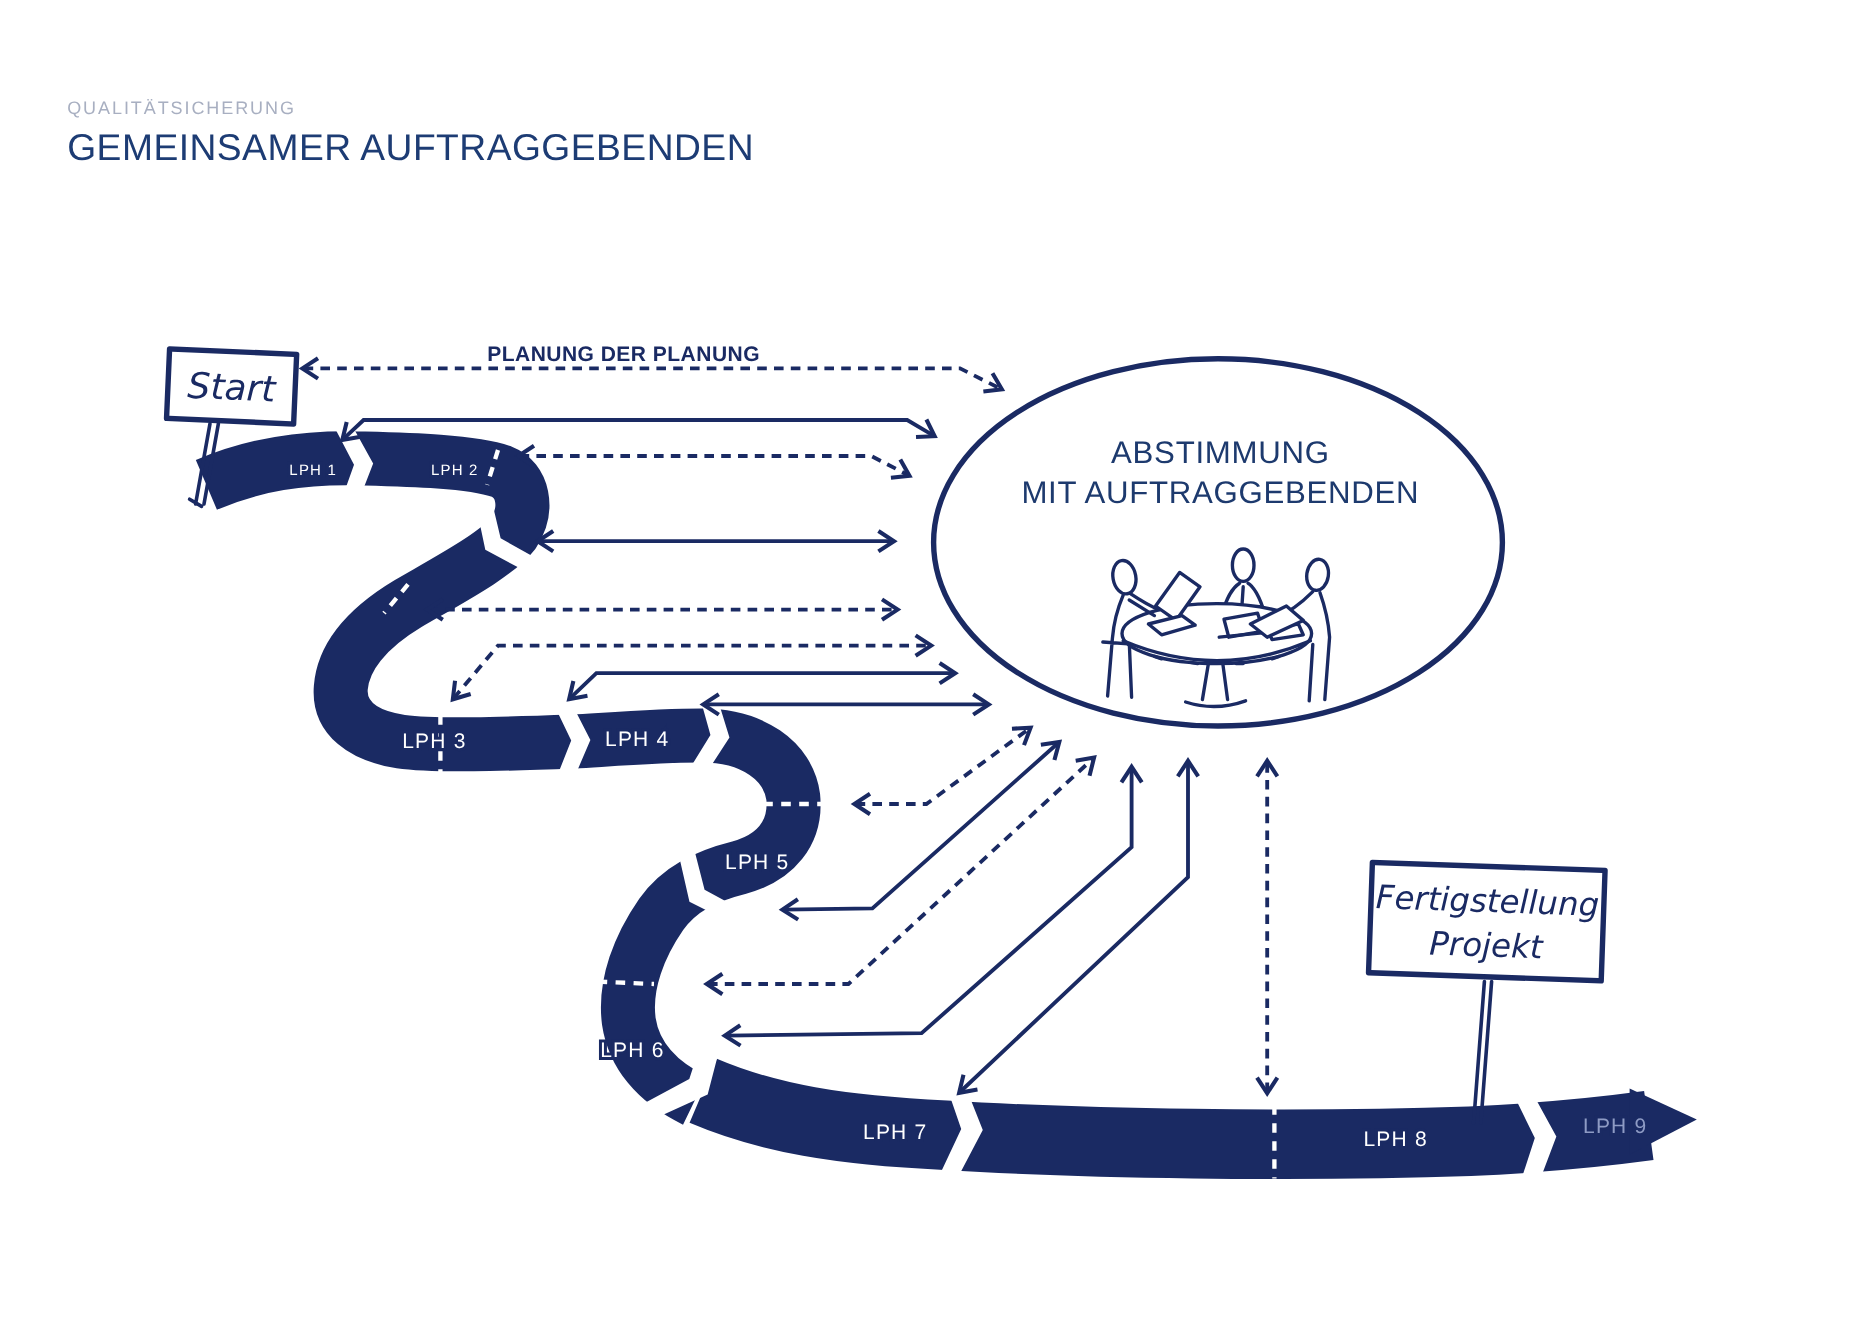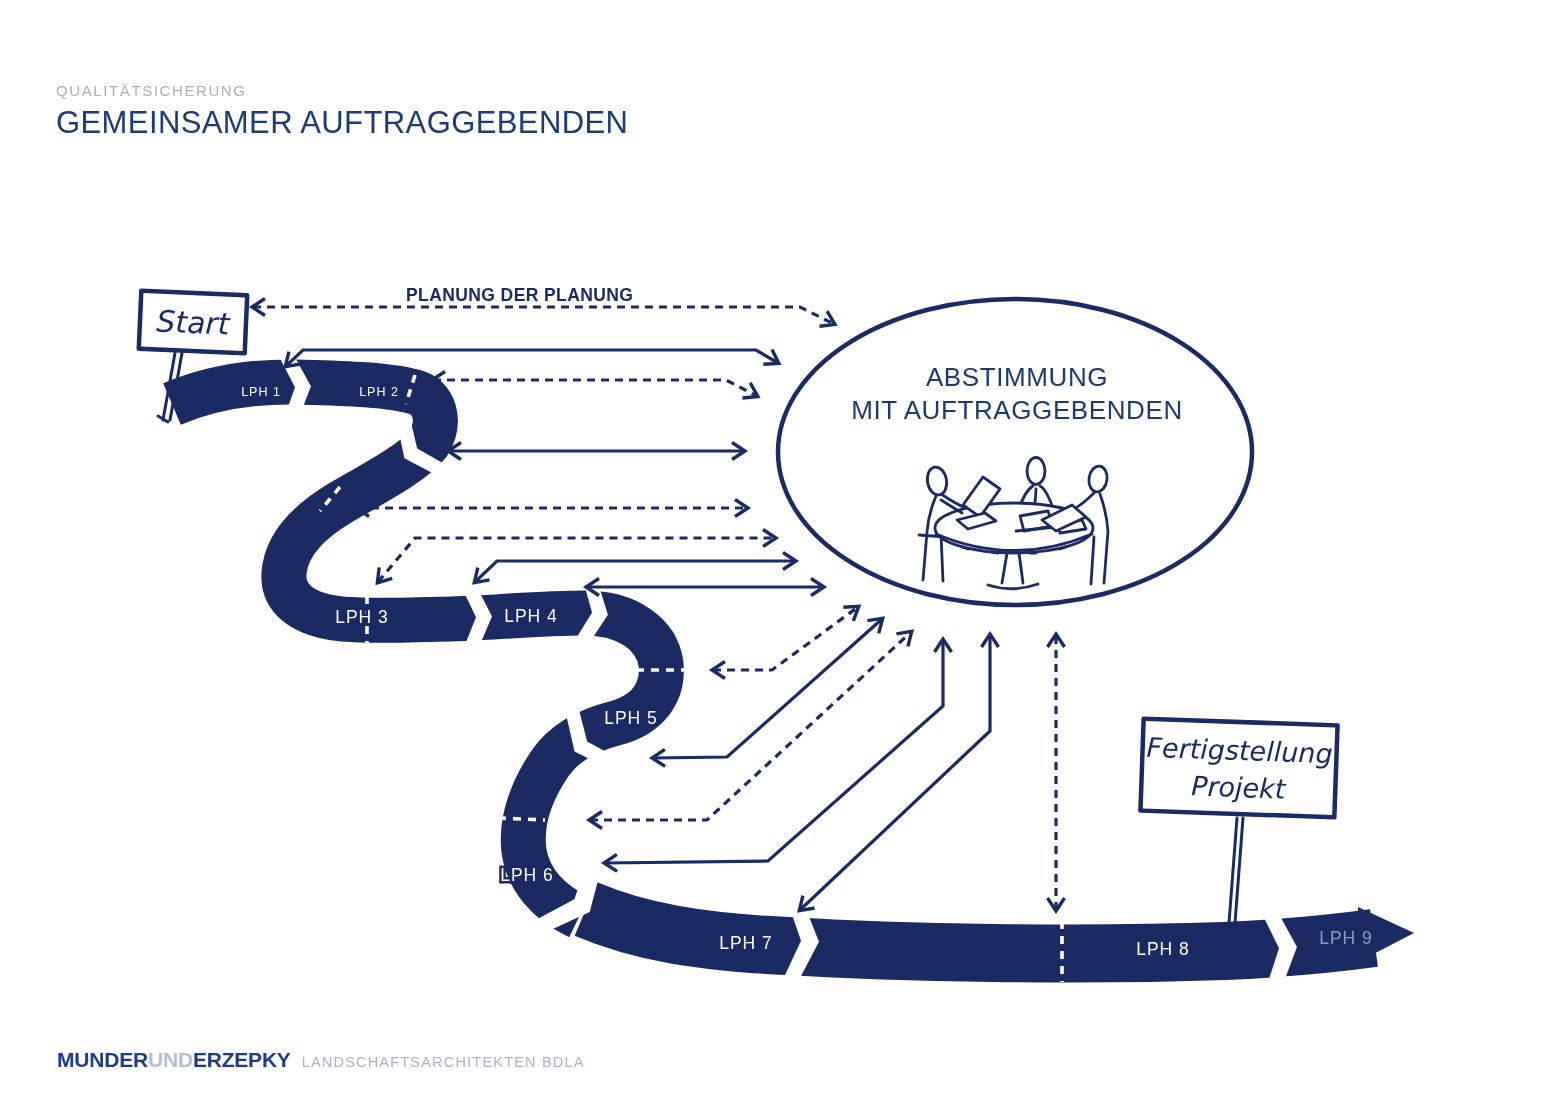--- a/index.html
+++ b/index.html
@@ -155,20 +155,14 @@
       <text class="lbl" x="362" y="623">LPH 3</text>
       <text class="lbl" x="531" y="622">LPH 4</text>
       <text class="lbl" x="631" y="724">LPH 5</text>
       <text class="lbl" x="527" y="881">LPH 6</text>
       <text class="lbl" x="746" y="949">LPH 7</text>
       <text class="lbl" x="1163" y="955">LPH 8</text>
       <text class="lbl lbl-muted" x="1346" y="944">LPH 9</text>
     </g>
   </svg>
 
-  <div class="ftr">
-    <span class="brand">MUNDER</span>
-      <span class="brand-light">UND</span>
-      <span class="brand">ERZEPKY</span>
-    <span class="tagline">LANDSCHAFTSARCHITEKTEN BDLA</span>
-  </div>
 
 </div>
 
 </body></html>

